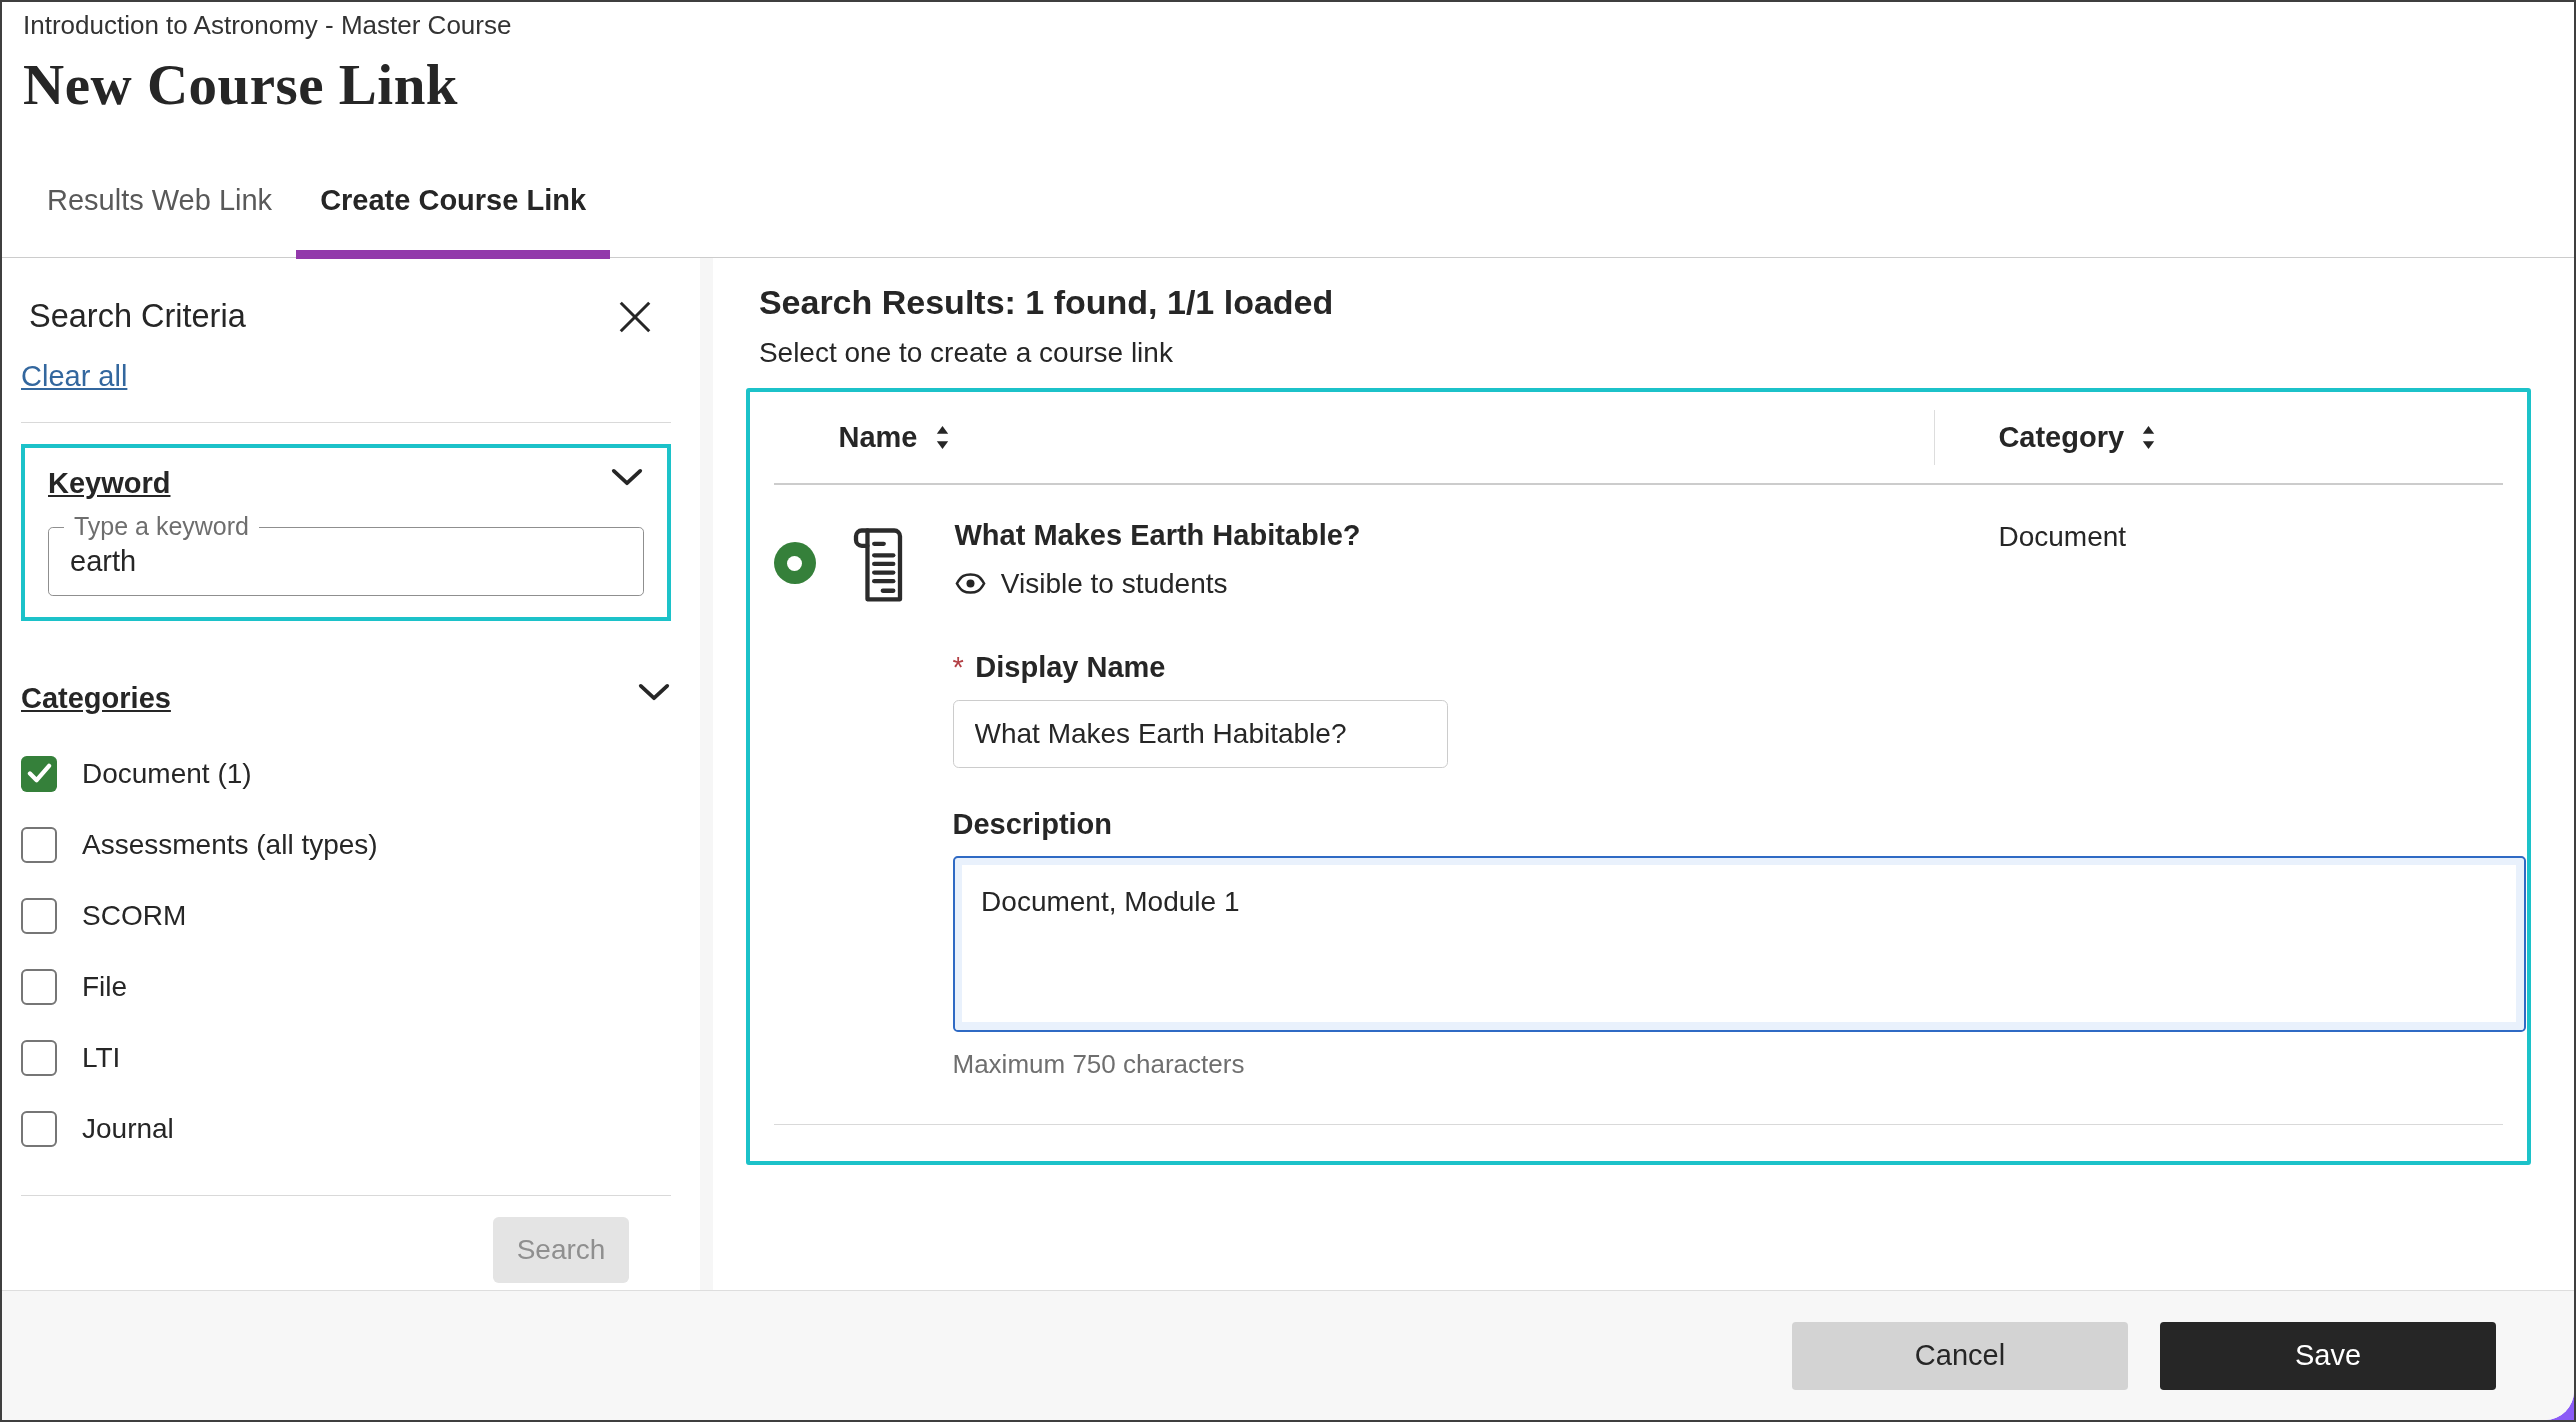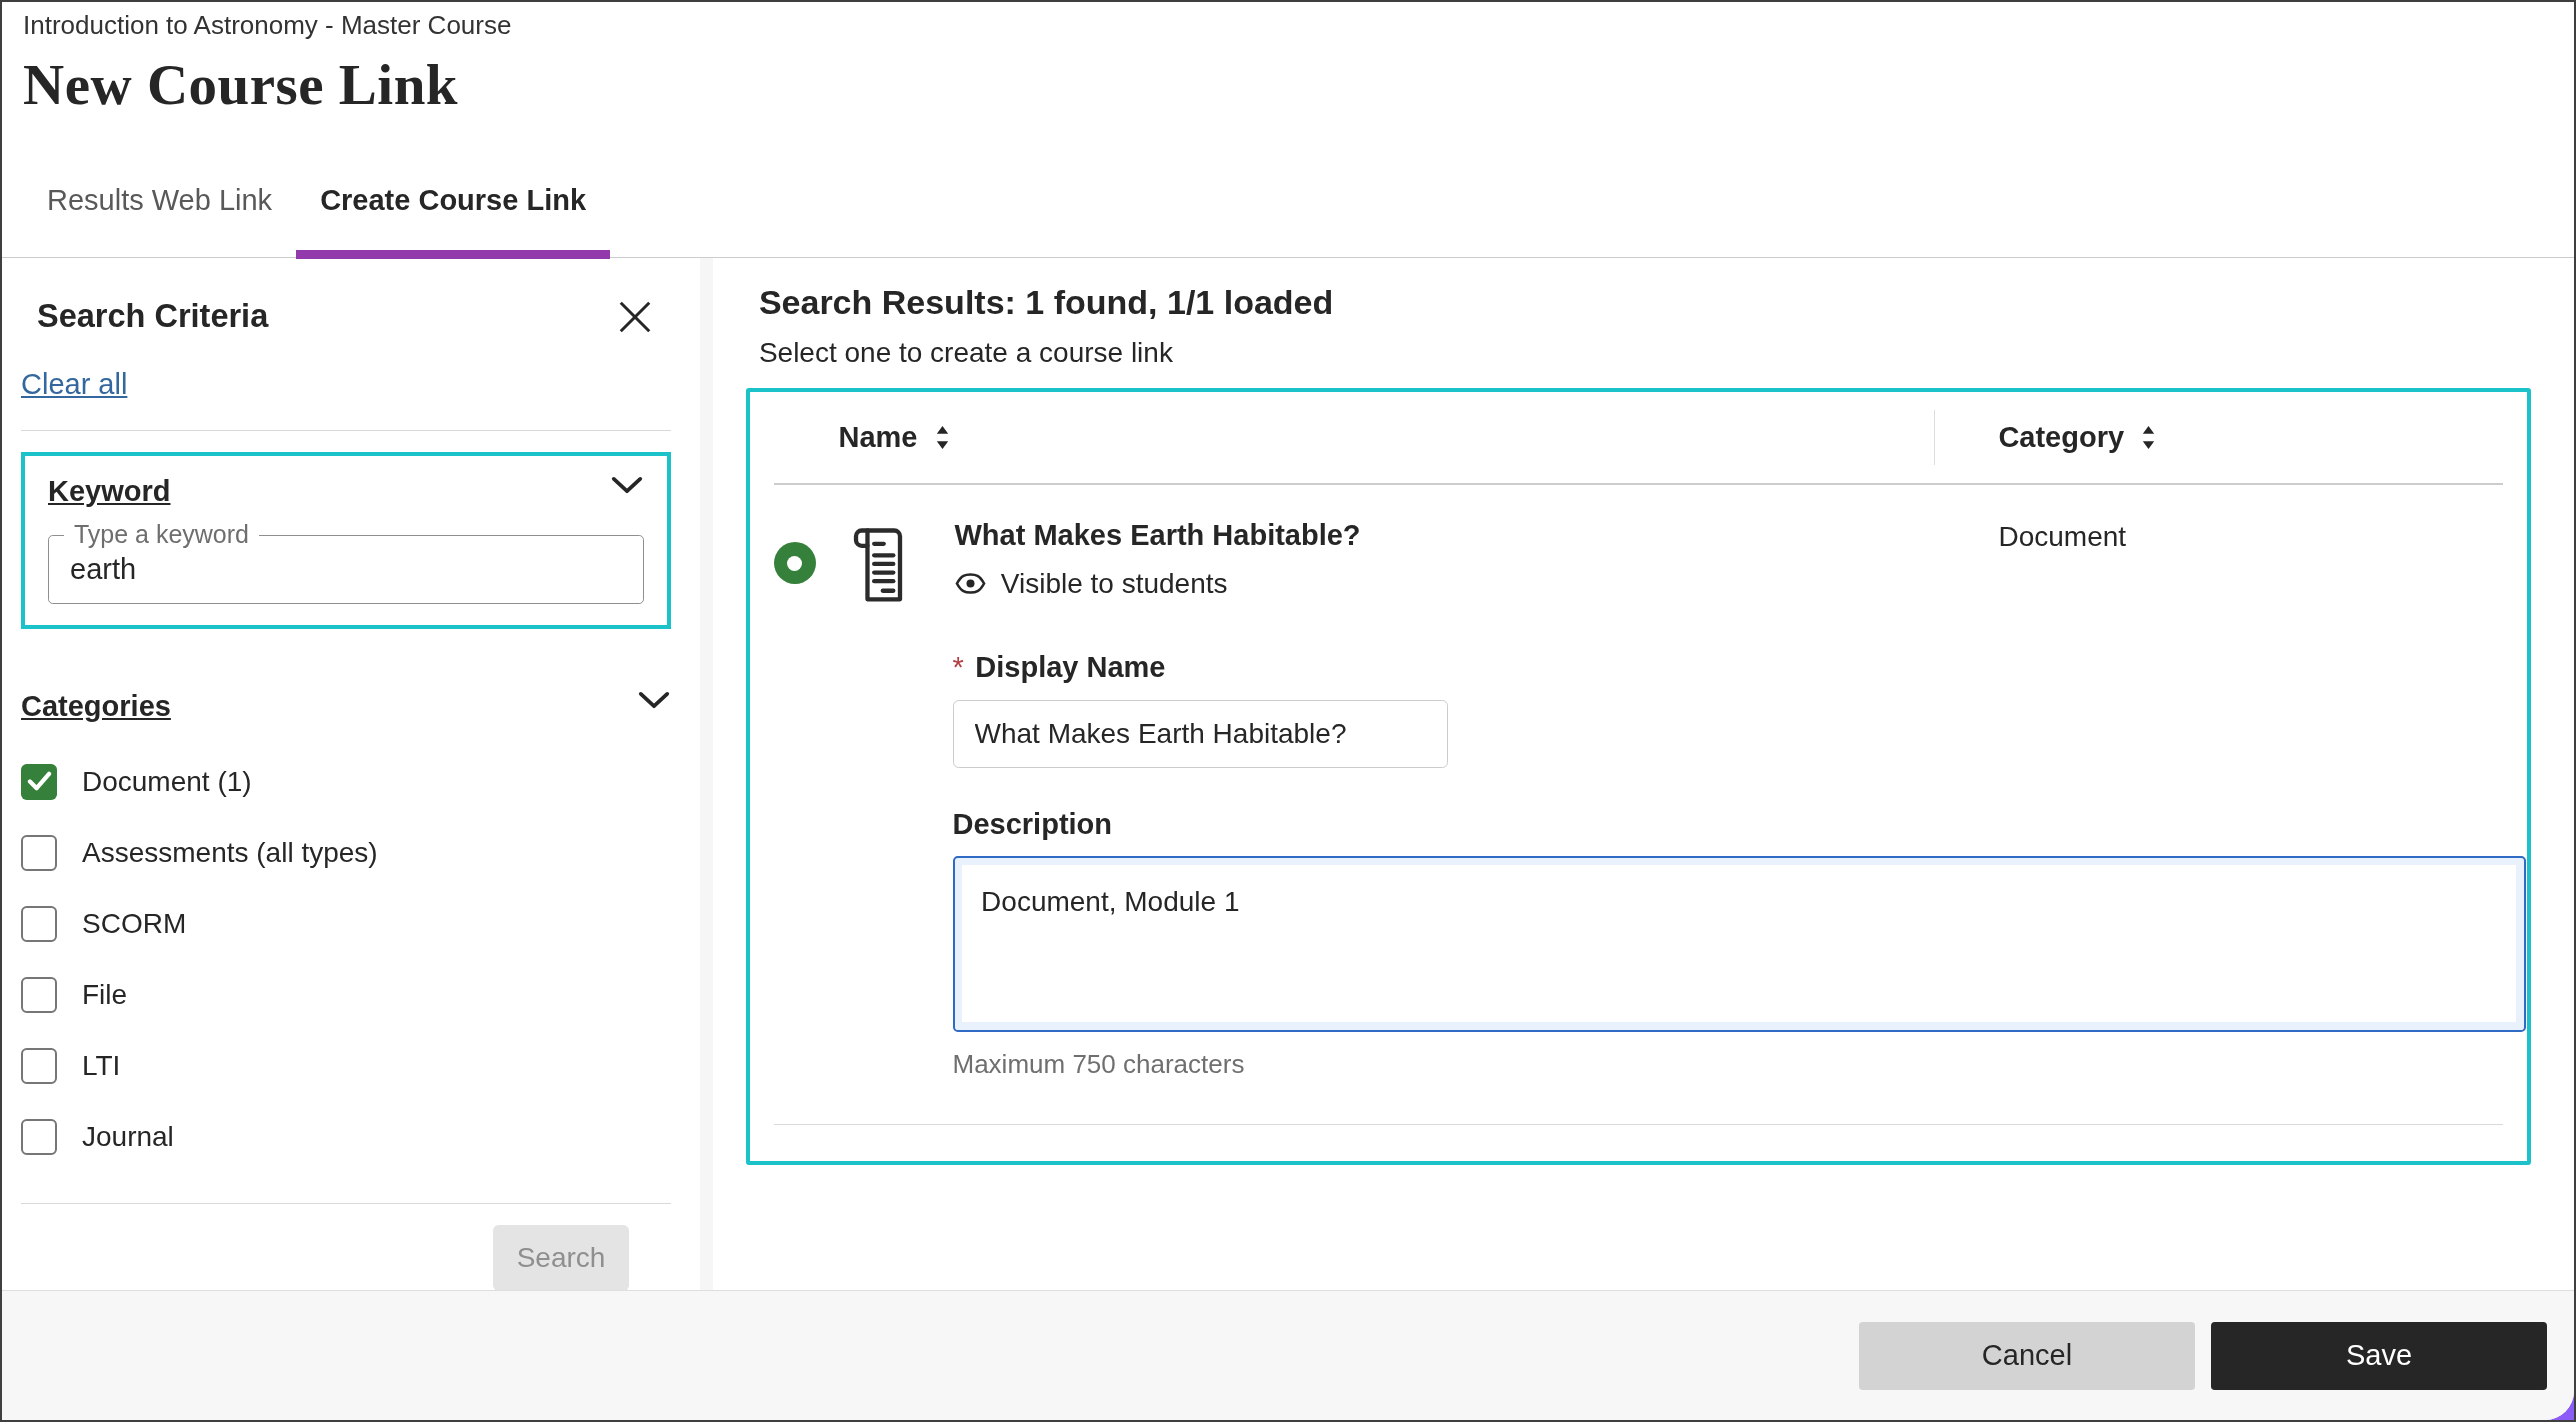--- a/index.html
+++ b/index.html
@@ -16,21 +16,21 @@
   .tabs-bar{height:115px;box-sizing:border-box;border-bottom:1.9px solid #ccc;display:flex;padding-left:21px;}
   .tab{position:relative;display:flex;align-items:center;padding:0 24px;font-size:29px;color:#595959;cursor:pointer;}
   .tab.active{color:#262626;font-weight:700;}
   .tab.active::after{content:"";position:absolute;left:0;right:0;bottom:-1.9px;height:8.6px;background:#9239ab;}
 
   .content{flex:1;display:flex;min-height:0;}
 
   
   .sidebar{width:711px;box-sizing:border-box;border-right:13.4px solid #f6f6f6;padding:0 29px 0 19px;flex:none;}
   .sc-header{position:relative;margin-top:40px;}
-  .sc-title{font-size:32.5px;font-weight:700;margin:16px;}
+  .sc-title{font-size:32.5px;font-weight:400;margin:8px;}
   .close-btn{position:absolute;top:0;right:17px;background:none;border:none;cursor:pointer;padding:0;line-height:0;}
   .clear-all{display:inline-block;margin-top:17px;font-size:29px;color:#33679e;text-decoration:underline;cursor:pointer;}
   .divider{border:none;border-top:1.9px solid #d9d9d9;margin:29px 0 0 0;}
   .keyword-box{margin-top:21px;border:4.8px solid #1cc2c9;padding:19px 23px 21px 23px;}
   .section-row{display:flex;align-items:flex-start;justify-content:space-between;text-decoration:underline;}
   .section-label{font-size:29px;font-weight:700;}
   .kw-field{position:relative;margin-top:27px;border:1.9px solid #8f8f8f;border-radius:4.8px;height:69px;box-sizing:border-box;display:flex;align-items:center;}
   .kw-float{position:absolute;top:-16.2px;left:15.3px;background:#fff;padding:0 9.6px;font-size:25px;color:#6e6e6e;}
   .kw-input{border:none;outline:none;font-family:inherit;font-size:29px;color:#262626;width:100%;padding:0 0 0 21px;background:transparent;}
   .categories{margin-top:61px;}
@@ -69,21 +69,21 @@
   .field-label{font-size:29px;font-weight:600;display:flex;align-items:baseline;}
   .req{color:#b34045;margin-right:11.5px;font-weight:400;}
   .display-input{display:block;margin-top:15.3px;width:495px;height:68px;box-sizing:border-box;border:1.9px solid #ccc;border-radius:5.7px;font-size:28px;padding:0 21px;font-family:inherit;color:#262626;}
   .desc-label{margin-top:40px;}
   .desc-box{margin-top:15.3px;width:1573px;height:176px;box-sizing:border-box;border:2.9px solid #2f6ac4;border-radius:4.8px;background:#e9f1fc;padding:7.6px;cursor:text;}
   .desc-inner{background:#fff;width:100%;height:100%;box-sizing:border-box;padding:21px 19px;font-size:28px;}
   .hint{margin-top:17px;font-size:26px;color:#6f6f6f;}
   .row-divider{border:none;border-top:1.9px solid #d9d9d9;margin:44px 0 0 0;}
 
   
-  .footer{height:130px;box-sizing:border-box;background:#f7f7f7;border-top:1.9px solid #dedede;display:flex;align-items:center;justify-content:flex-end;gap:16px;padding-right:27px;flex:none;}
+  .footer{height:130px;box-sizing:border-box;background:#f7f7f7;border-top:1.9px solid #dedede;display:flex;align-items:center;justify-content:flex-end;gap:32px;padding-right:78px;flex:none;}
   .btn{height:68px;border:none;border-radius:3.8px;font-size:29px;font-family:inherit;cursor:pointer;}
   .btn-cancel{width:336px;background:#d3d3d3;color:#262626;}
   .btn-save{width:336px;background:#262626;color:#fff;}
 </style>
 </head>
 <body>
 
 <div class="screen">
   <div class="panel">
 

